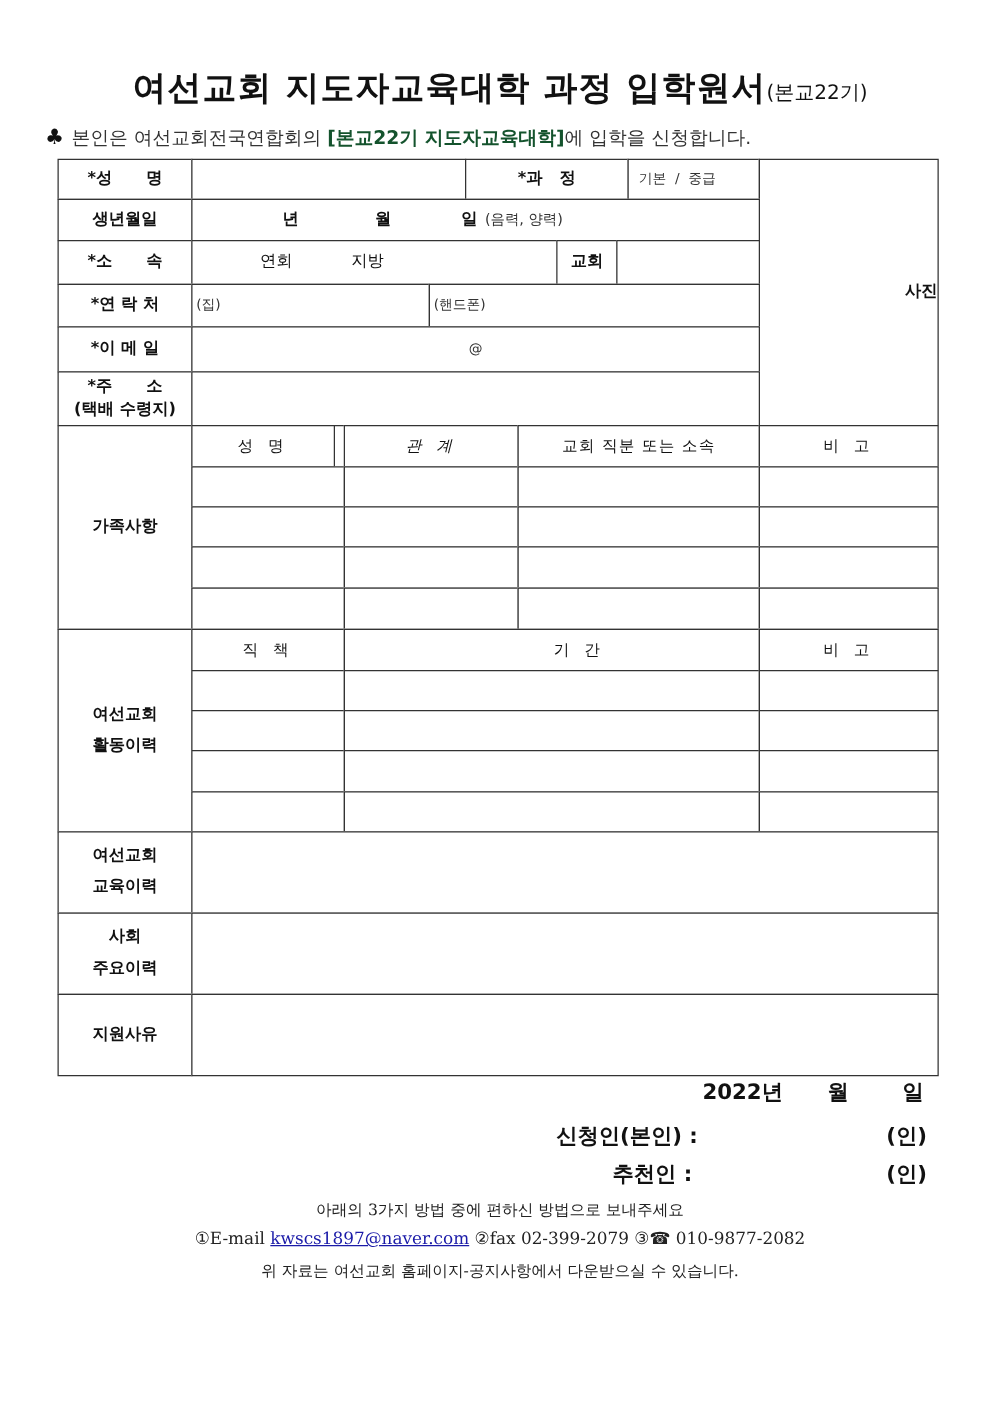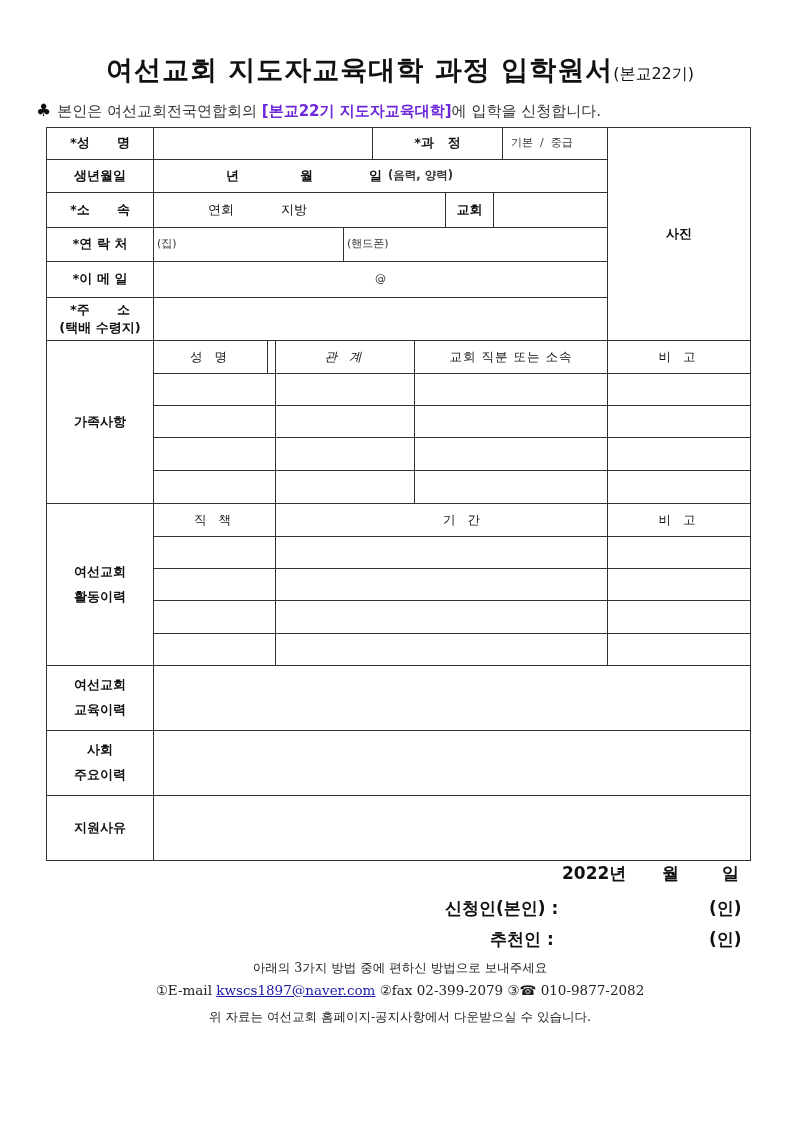--- a/index.html
+++ b/index.html
@@ -3,29 +3,29 @@
   <meta charset="utf-8">
   <style>
     html, body { margin: 0; padding: 0; background: #ffffff; }
     body { width: 800px; height: 1132px; position: relative; overflow: hidden;
            font-family: "DejaVu Sans", "Liberation Sans", sans-serif; color: #111; }
     .abs { position: absolute; }
     .title { left: 0; width: 800px; top: 52px; text-align: center; font-size: 27px; font-weight: bold; letter-spacing: 1px; }
     .title .sub { font-size: 16px; font-weight: normal; letter-spacing: 0; }
     .intro { left: 36px; top: 100px; font-size: 15px; color: #333; white-space: nowrap; }
     .intro .club { color: #111; font-size: 17px; margin-right: 6px; }
-    .intro b { color: #6d28d9; }
+    .intro b { color: #14532d; }
 
     .cell { position: absolute; box-sizing: border-box; border: 1px solid #333; background: #fff;
             display: flex; align-items: center; justify-content: center; text-align: center;
             font-size: 13px; line-height: 1.7; }
     .cell.lbl { font-weight: bold; }
     .cell.left { justify-content: flex-start; padding-left: 3px; font-size: 11px; color: #333; }
     .cell.hdr { font-size: 12.5px; letter-spacing: 4px; }
-    .muted { color: #333; font-weight: bold; font-size: 11.5px; }
+    .muted { color: #333; font-weight: normal; font-size: 11.5px; }
 
     .date { top: 862px; font-size: 17px; font-weight: bold; }
     .sign { font-size: 17px; font-weight: bold; }
     .notes { left: 0; width: 800px; text-align: center; font-family: "DejaVu Serif", "Liberation Serif", serif; color: #222; }
     .n1 { top: 960px; font-size: 12.5px; }
     .n2 { top: 982px; font-size: 13.5px; }
     .n3 { top: 1009px; font-size: 12.5px; }
     .link { color: #1a1aa8; text-decoration: underline; }
   </style>
 </head>
@@ -45,21 +45,21 @@
       <span style="white-space:pre;">*성      명</span>
     </div>
   <div class="cell" style="left:153px;top:127px;width:220px;height:33px;"></div>
   <div class="cell lbl" style="left:372px;top:127px;width:131px;height:33px;">
       <span style="white-space:pre;text-align:center;">*과   정</span>
     </div>
   <div class="cell left" style="left:502px;top:127px;width:106px;height:33px;padding-left:8px;">
       <span style="white-space:pre;">기본  /  중급</span>
     </div>
 
-  <div class="cell lbl" style="left:607px;top:127px;width:144px;height:214px;">
+  <div class="cell lbl" style="left:607px;top:127px;width:144px;height:214px;justify-content:flex-end;">
       <span>사진</span>
     </div>
 
   <div class="cell lbl" style="left:46px;top:159px;width:108px;height:34px;">
       <span>생년월일</span>
     </div>
   <div class="cell" style="left:153px;top:159px;width:455px;height:34px;justify-content:flex-start;">
     <span class="abs lbl" style="left:72px;font-weight:bold;">년</span>
     <span class="abs" style="left:146px;font-weight:bold;">월</span>
     <span class="abs" style="left:215px;font-weight:bold;">일</span>

